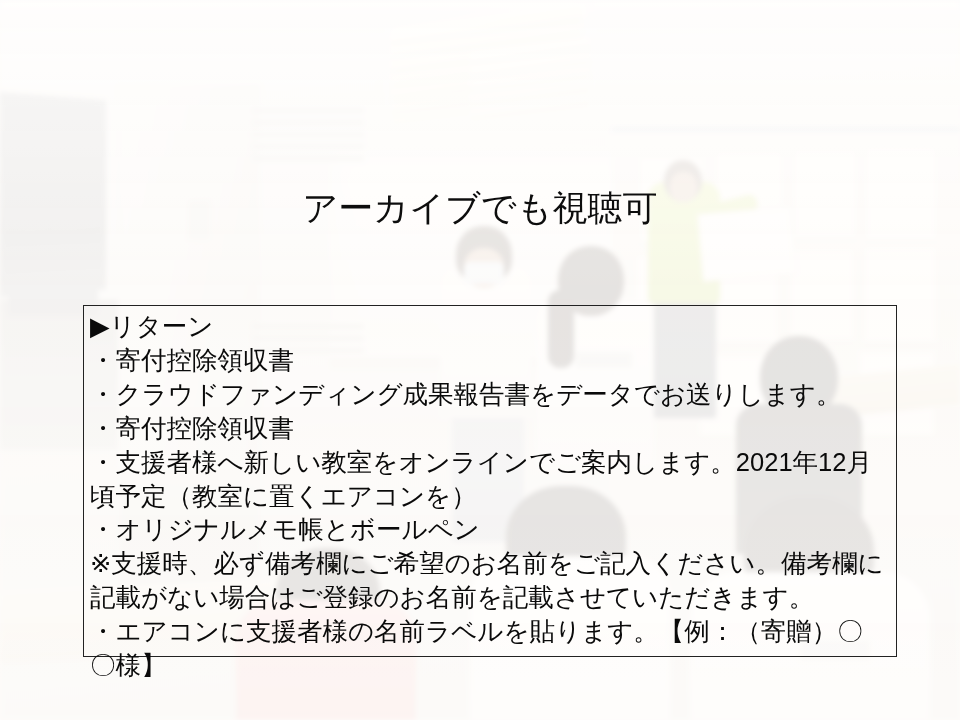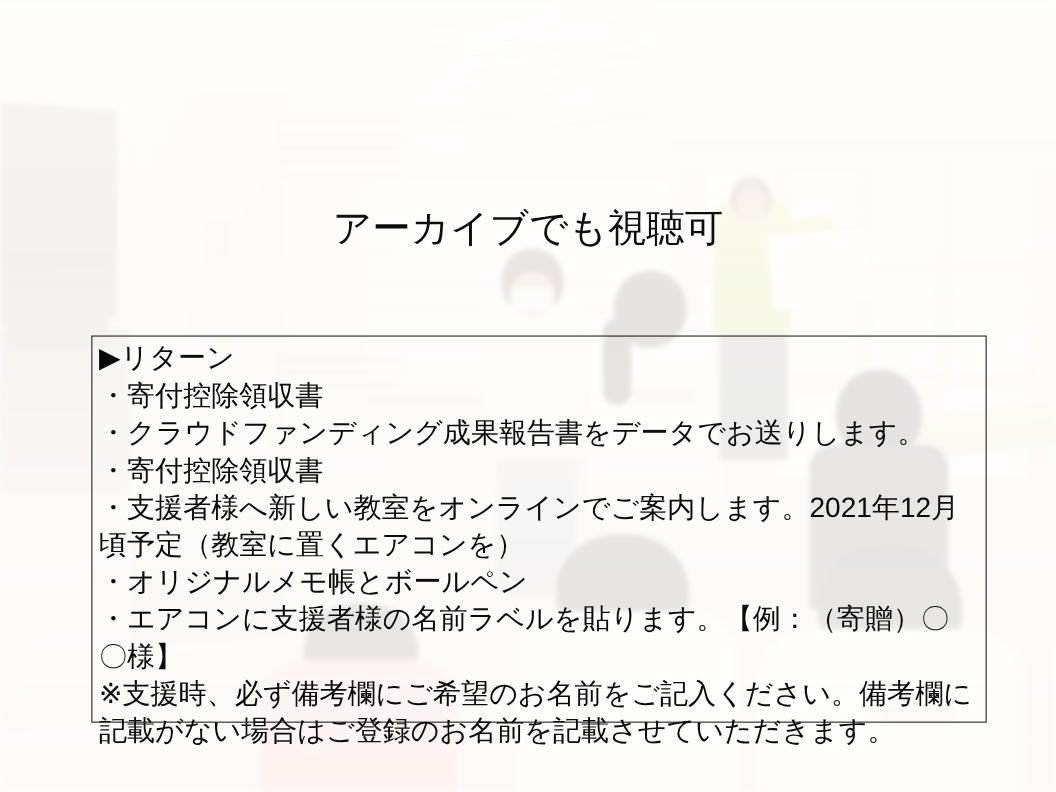--- a/index.html
+++ b/index.html
@@ -437,19 +437,19 @@
     </div>
 
     <div class="returns-box">
       <ul class="returns-list">
         <li class="head">▶リターン</li>
         <li>・寄付控除領収書</li>
         <li>・クラウドファンディング成果報告書をデータでお送りします。</li>
         <li>・寄付控除領収書</li>
         <li>・支援者様へ新しい教室をオンラインでご案内します。2021年12月頃予定（教室に置くエアコンを）</li>
         <li>・オリジナルメモ帳とボールペン</li>
+        <li>※支援時、必ず備考欄にご希望のお名前をご記入ください。備考欄に記載がない場合はご登録のお名前を記載させていただきます。</li>
         <li>・エアコンに支援者様の名前ラベルを貼ります。【例：（寄贈）〇〇様】</li>
-        <li>※支援時、必ず備考欄にご希望のお名前をご記入ください。備考欄に記載がない場合はご登録のお名前を記載させていただきます。</li>
       </ul>
     </div>
 
   </div>
 </div>
 
 </body></html>

